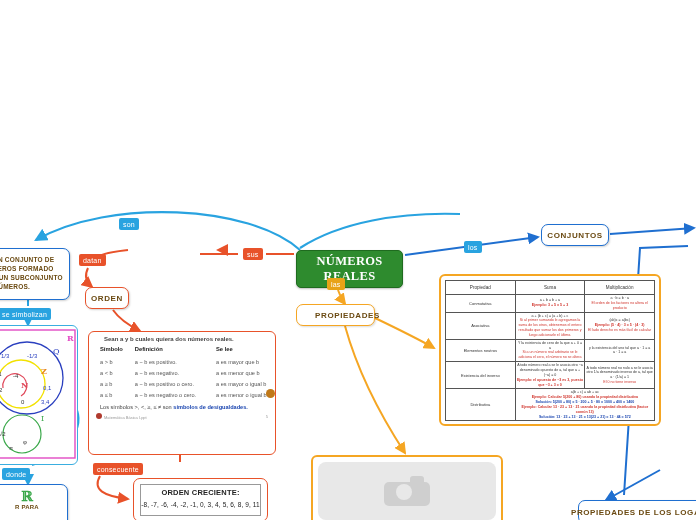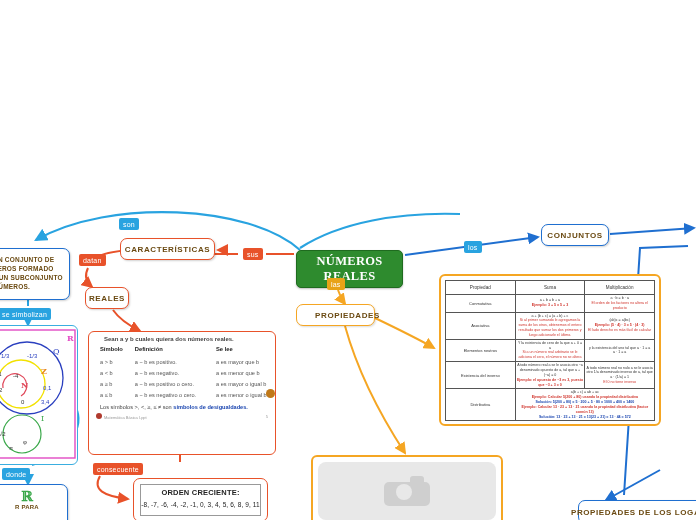--- a/index.html
+++ b/index.html
@@ -275,26 +275,23 @@
 
     <path d="M375,318 C400,330 420,340 434,348" fill="none" stroke="#f5a623" stroke-width="2" marker-end="url(#ay)"></path>
 
     <path d="M345,326 C360,380 390,430 405,453" fill="none" stroke="#f5a623" stroke-width="2" marker-end="url(#ay)"></path>
   </svg>
 
   <div class="node central">
     <span class="lbl">NÚMEROS REALES</span>
   </div>
 
-  <div class="node orange n-caracteristicas">
-    <span class="lbl">CARACTERÍSTICAS</span>
-  </div>
 
   <div class="node orange n-orden">
-    <span class="lbl">REALES</span>
+    <span class="lbl">ORDEN</span>
   </div>
 
   <div class="node blue n-conjuntos">
     <span class="lbl">CONJUNTOS</span>
   </div>
 
   <div class="node amber n-propiedades">
     <span class="lbl">PROPIEDADES</span>
   </div>
 

